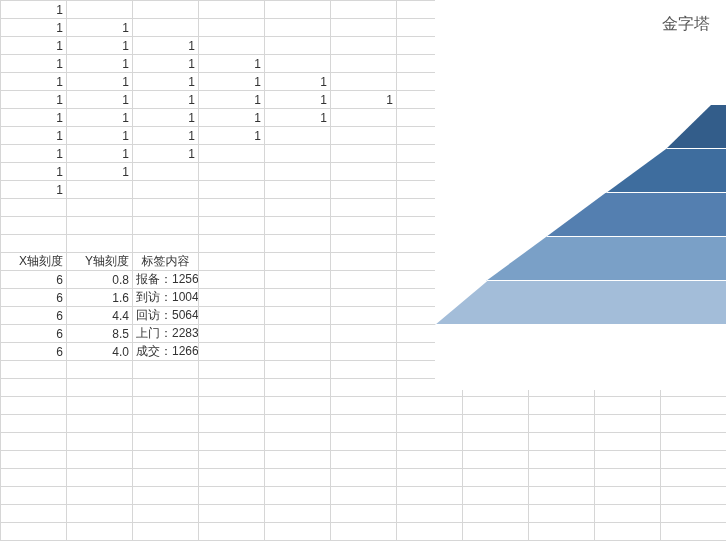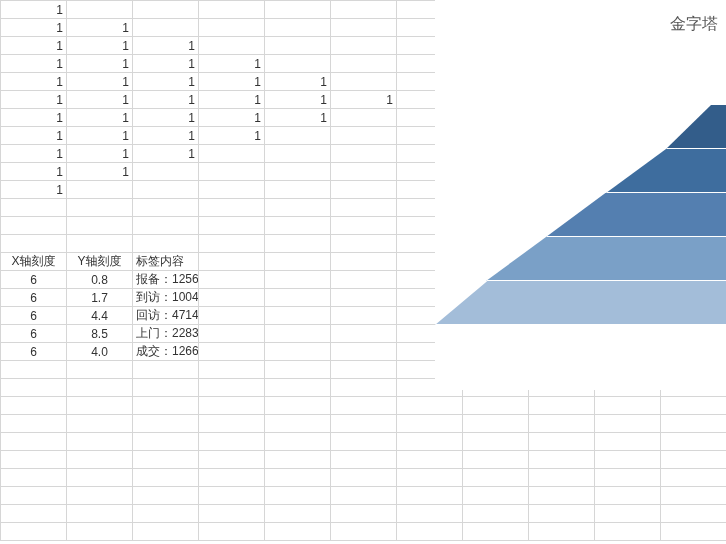--- a/index.html
+++ b/index.html
@@ -29,36 +29,36 @@
       height: 18px;
       width: 66px;
       padding: 0 3px;
       font-size: 12px;
       color: #333;
       vertical-align: middle;
       overflow: hidden;
       white-space: nowrap;
     }
     td.num { text-align: right; }
-    td.ctr { text-align: center; }
-    td.lft { text-align: left; }
+    td.ctr { text-align: right; }
+    td.lft { text-align: center; }
     .chart-overlay {
       position: absolute;
       top: 0;
       left: 435px;
       width: 291px;
       height: 390px;
       background: #fff;
       padding-top: 14px;
     }
     .chart-title {
       text-align: right;
       font-size: 16px;
       color: #555;
-      padding-right: 8px;
+      padding-right: 16px;
       margin-bottom: 30px;
     }
     .pyramid {
       position: relative;
       width: 291px;
       height: 260px;
     }
     .layer {
       position: absolute;
       right: 0;
@@ -280,35 +280,35 @@
           <td></td>
           <td></td>
           <td></td>
           <td></td>
           <td></td>
           <td></td>
           <td></td>
         </tr>
         <tr>
           <td class="ctr">6</td>
-          <td class="ctr">1.7</td>
+          <td class="ctr">1.6</td>
           <td class="lft">到访：10048</td>
           <td></td>
           <td></td>
           <td></td>
           <td></td>
           <td></td>
           <td></td>
           <td></td>
           <td></td>
         </tr>
         <tr>
           <td class="ctr">6</td>
           <td class="ctr">4.4</td>
-          <td class="lft">回访：4714</td>
+          <td class="lft">回访：5064</td>
           <td></td>
           <td></td>
           <td></td>
           <td></td>
           <td></td>
           <td></td>
           <td></td>
           <td></td>
         </tr>
         <tr>

